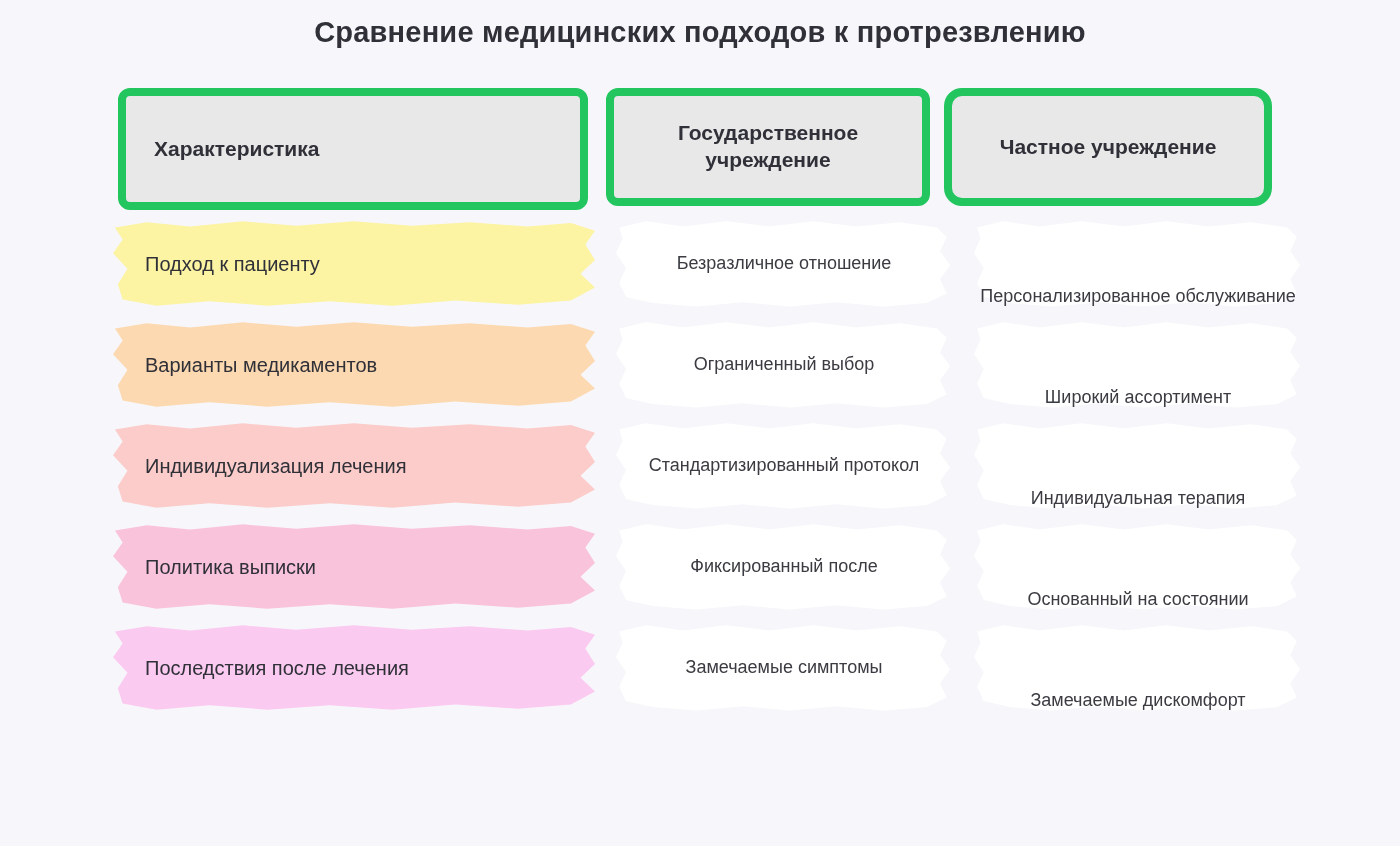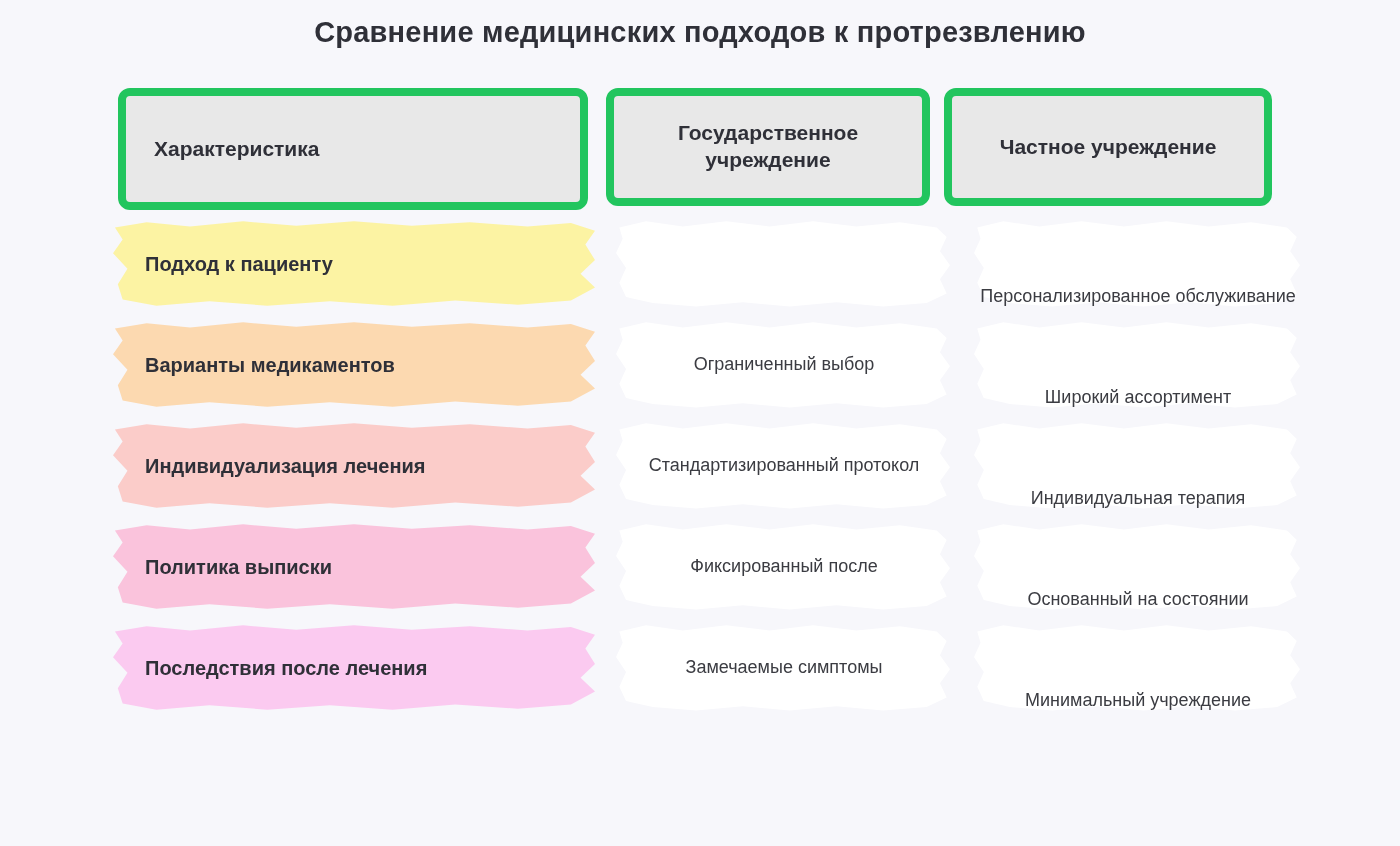--- a/index.html
+++ b/index.html
@@ -66,20 +66,21 @@
     justify-content: center;
     text-align: center;
   }
 
   .hcell.last {
     margin-left: 14px;
     width: 328px;
     height: 118px;
     justify-content: center;
     text-align: center;
+    border-radius: 18px;
   }
 
   .hcell-text {
     font-size: 21px;
     font-weight: bold;
     color: #2f3038;
     line-height: 1.28;
   }
 
   
@@ -114,21 +115,21 @@
       98% 28%, 100% 46%, 97% 62%, 100% 78%, 95% 93%,
       84% 98%, 71% 93%, 58% 99%, 45% 94%, 32% 99%, 20% 94%,
       9% 99%, 2% 92%, 1% 74%, 3% 56%, 0% 38%, 2% 22%
     );
   }
 
   .label-text {
     position: relative;
     z-index: 2;
     font-size: 20px;
-    font-weight: bold;
+    font-weight: normal;
     color: #2f3038;
     line-height: 1.3;
   }
 
   .val-cell {
     position: relative;
     height: 92px;
     display: flex;
     align-items: center;
     justify-content: center;
@@ -194,20 +195,21 @@
     </div>
   </div>
 
   <div class="brow">
     <div class="label-cell">
       <span class="blob" style="background:#fcf3a3"></span>
       <span class="label-text">Подход к пациенту</span>
     </div>
     <div class="val-cell mid">
       <span class="blob"></span>
+      <span class="val-text">Безразличное отношение</span>
     </div>
     <div class="val-cell last">
       <span class="blob"></span>
       <span class="val-text">Персонализированное обслуживание</span>
     </div>
   </div>
 
   <div class="brow">
     <div class="label-cell">
       <span class="blob" style="background:#fcd9b0"></span>
@@ -257,17 +259,17 @@
     <div class="label-cell">
       <span class="blob" style="background:#fbcaf0"></span>
       <span class="label-text">Последствия после лечения</span>
     </div>
     <div class="val-cell mid">
       <span class="blob"></span>
       <span class="val-text">Замечаемые симптомы</span>
     </div>
     <div class="val-cell last">
       <span class="blob"></span>
-      <span class="val-text">Минимальный учреждение</span>
+      <span class="val-text">Замечаемые дискомфорт</span>
     </div>
   </div>
 
 </div>
 
 </body></html>

